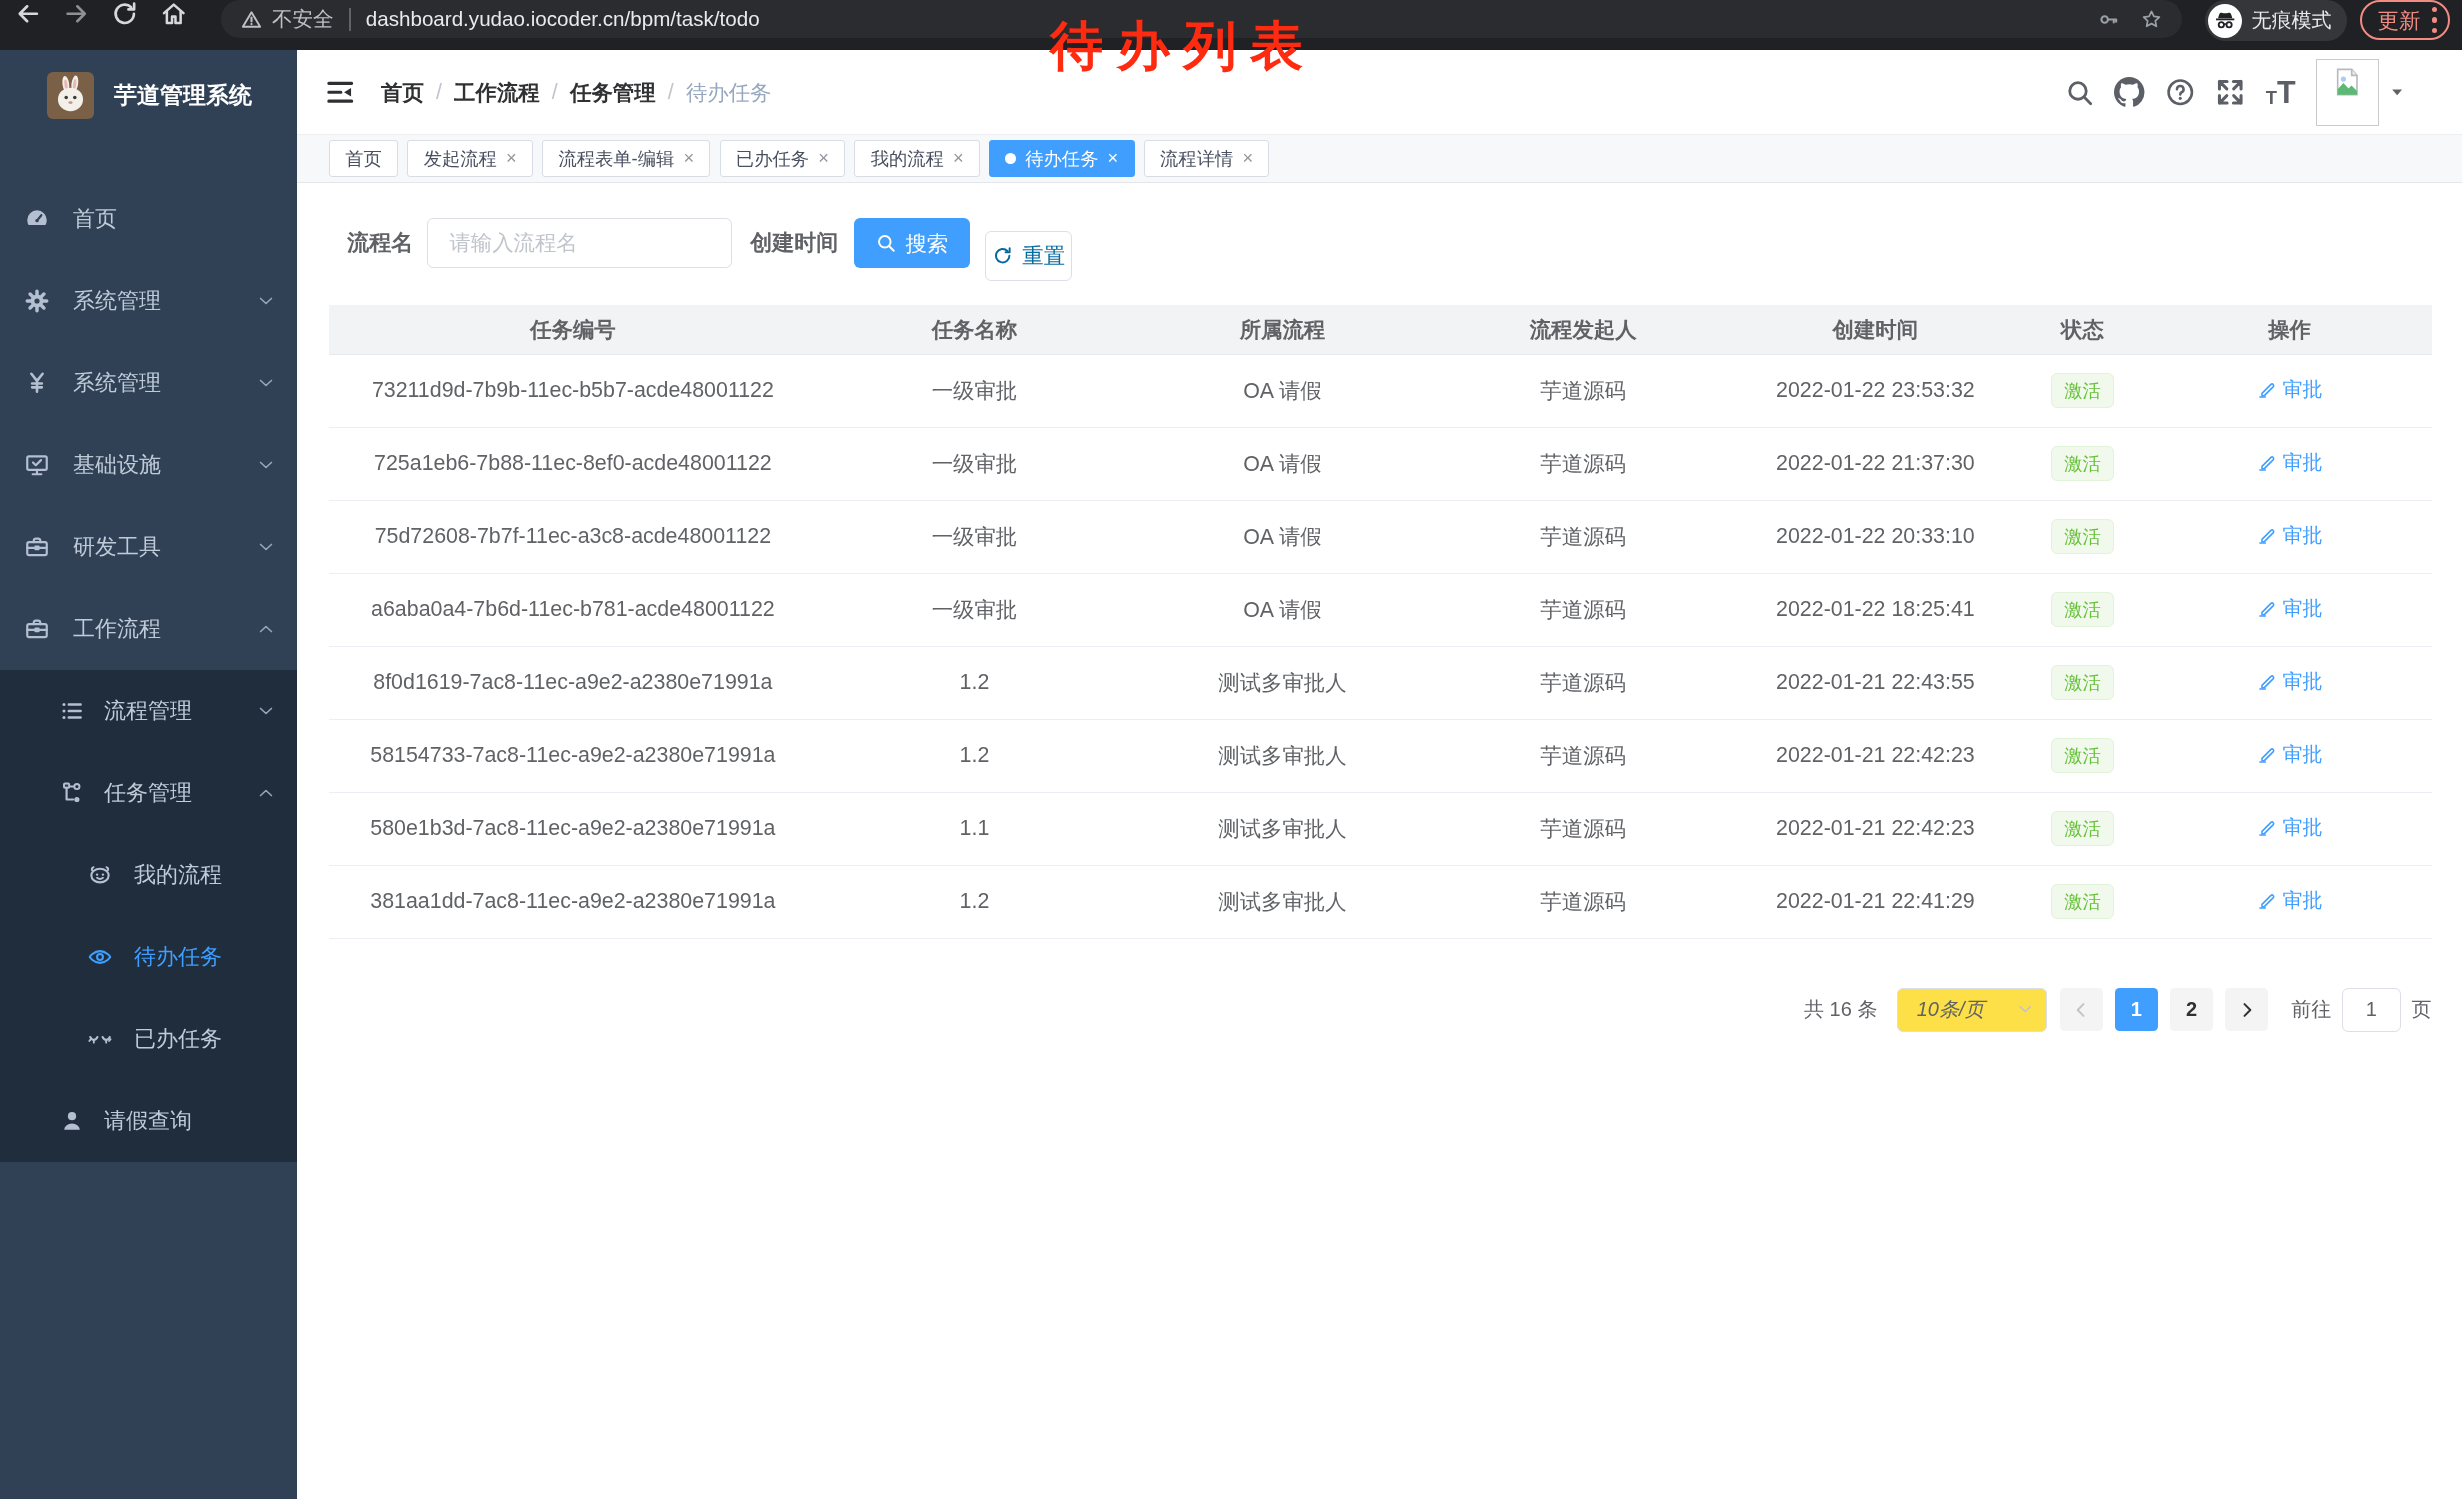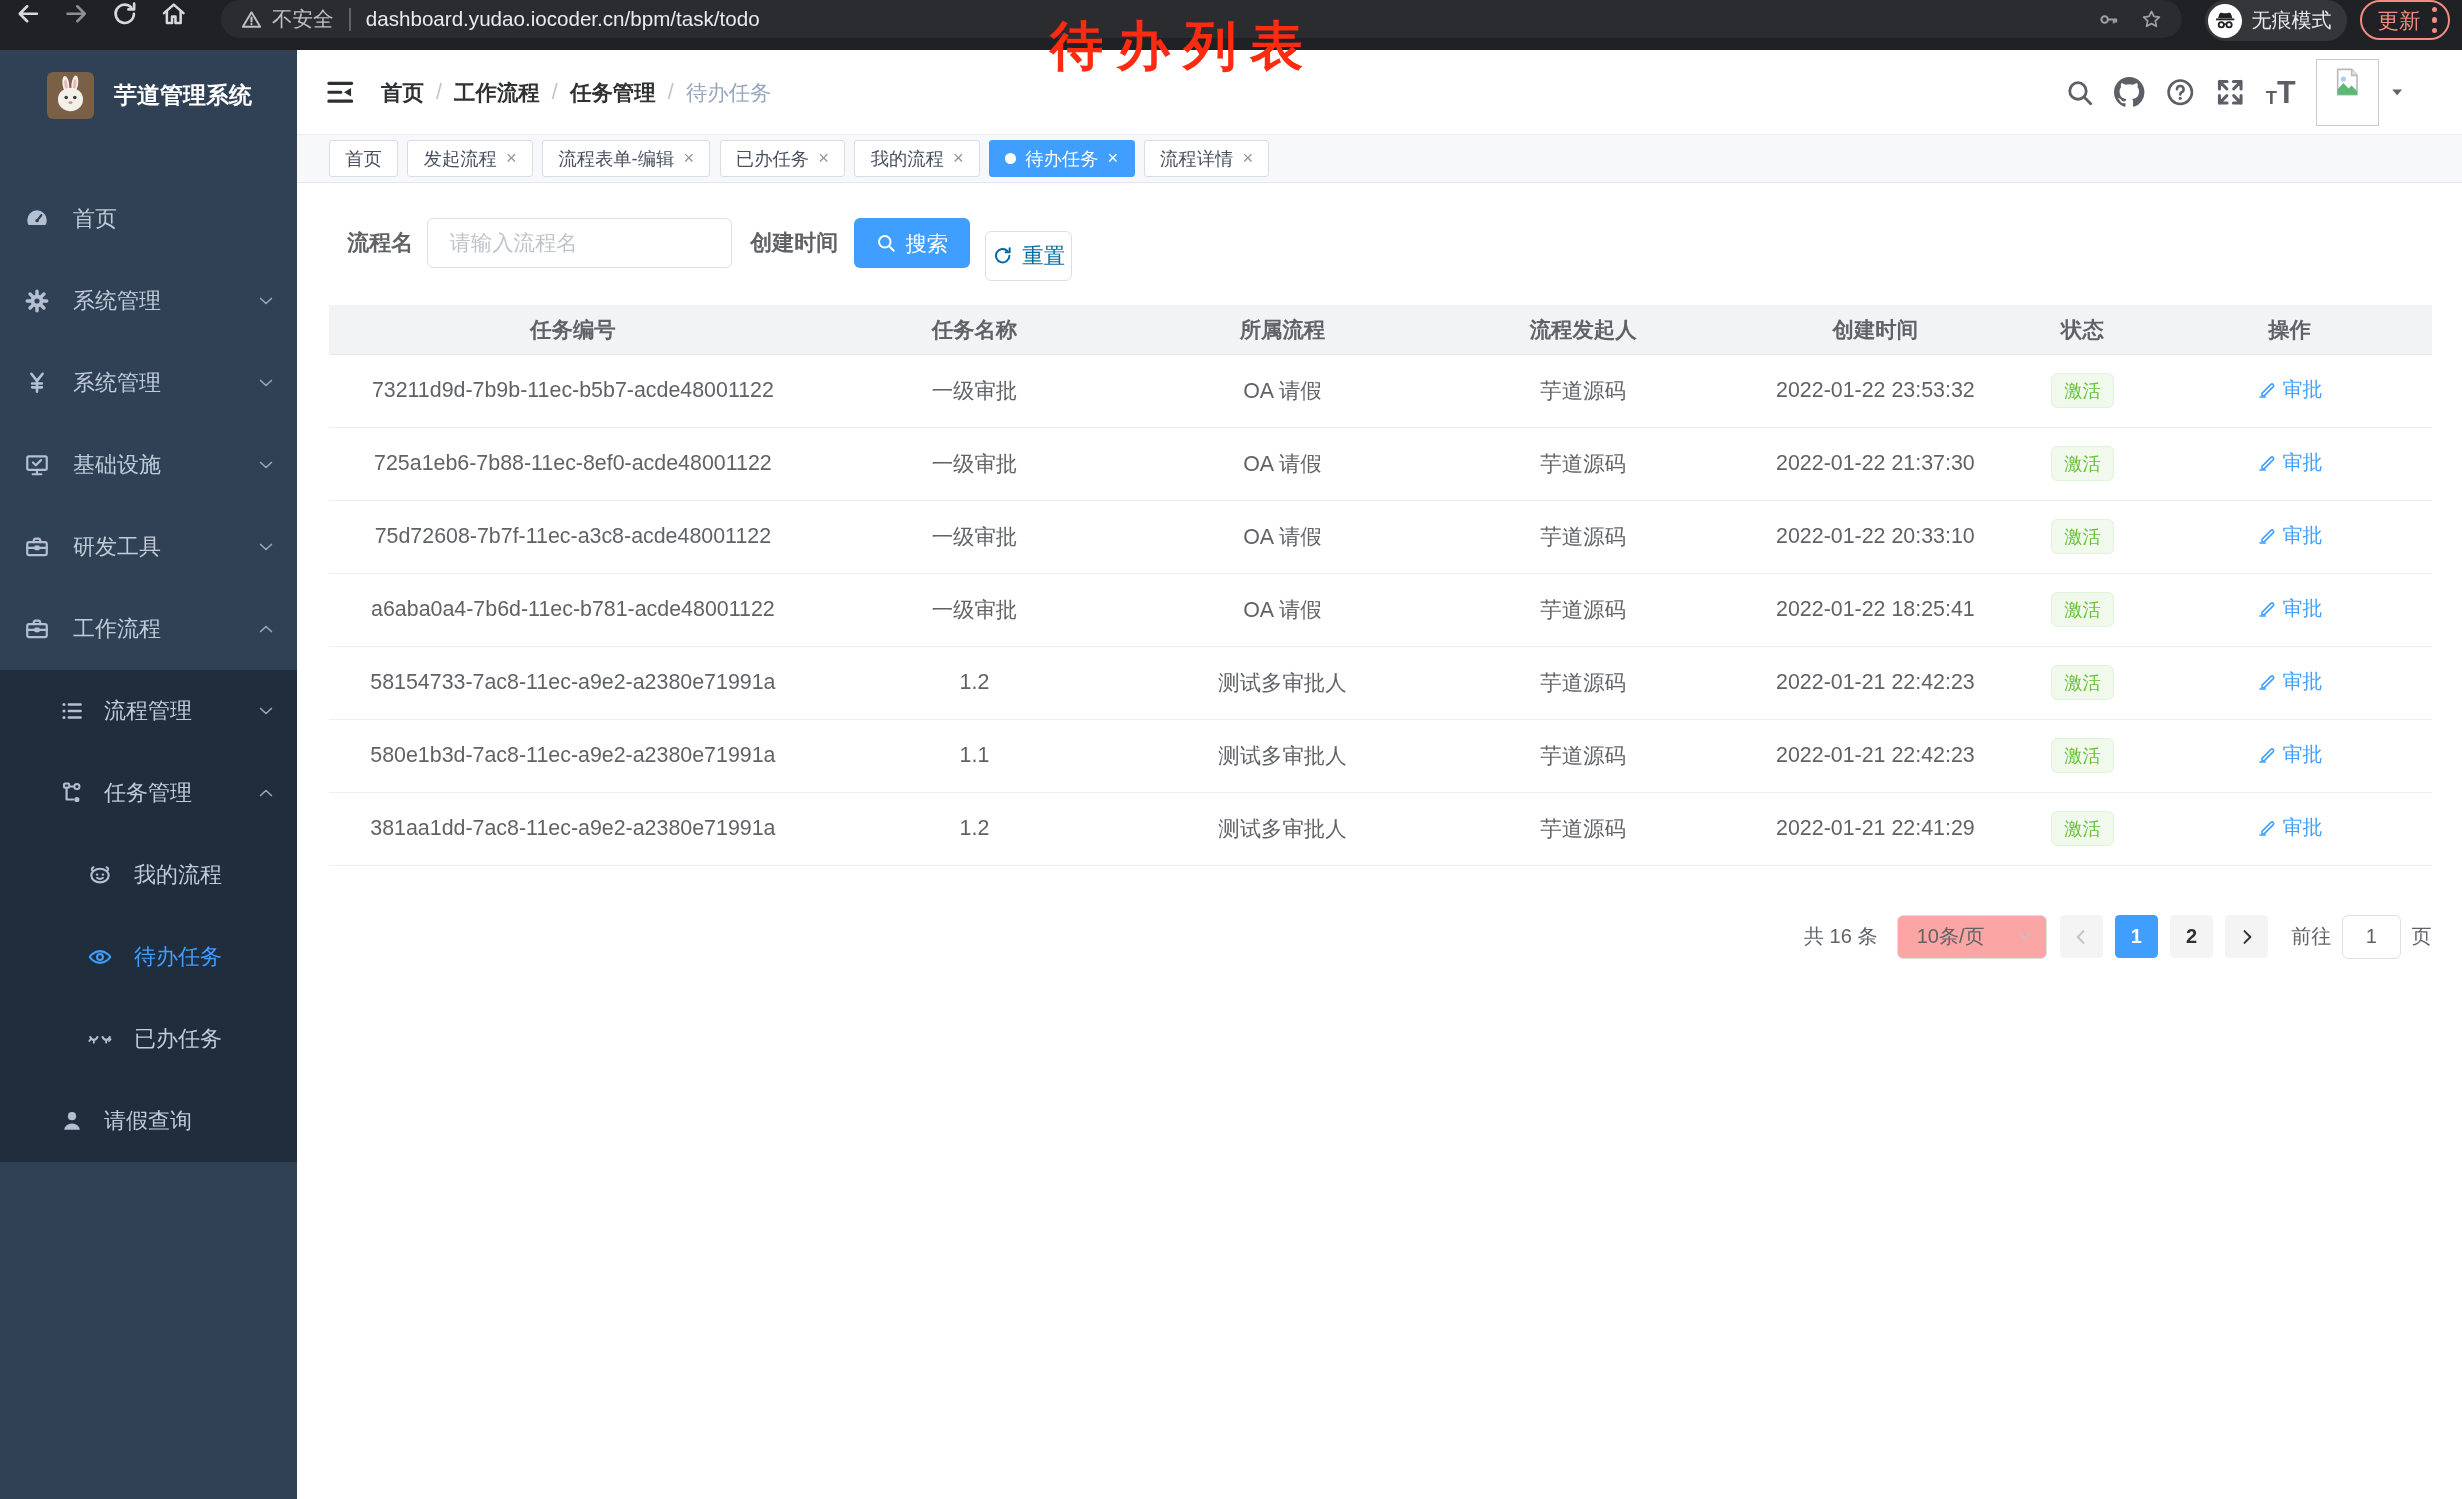--- a/index.html
+++ b/index.html
@@ -118,21 +118,21 @@
   .badge { display:inline-block; padding:4.6px 12.2px; background:#f0f9eb; border:1.5px solid #e1f3d8;
     border-radius:6.1px; color:#67c23a; font-size:18.3px; line-height:1.3; }
   .action-link { display:inline-flex; align-items:center; gap:6.1px; color:#409eff; font-size:20px; cursor:pointer; }
   .action-link .a-ic { width:20px; height:20px; }
   .action-link .a-ic svg { width:100%; height:100%; }
 
   
   .pagination { margin-top:49px; display:flex; align-items:center; justify-content:flex-end; font-size:20px; color:#606266; }
   .pg-total { margin-right:20px; }
   .pg-select { width:150px; height:44px; border:1.5px solid #dcdfe6; border-radius:6.1px; display:flex;
-    align-items:center; padding:0 12.2px 0 18.3px; cursor:pointer; background:#fca5a5; }
+    align-items:center; padding:0 12.2px 0 18.3px; cursor:pointer; background:#fde047;font-style:italic; }
   .pg-select .sel-val { flex:1; }
   .pg-select .sel-caret { width:18.3px; height:18.3px; color:#c0c4cc; }
   .pg-select .sel-caret svg { width:100%; height:100%; }
   .pg-btn { min-width:43px; height:43px; border-radius:4.6px; background:#f4f4f5; margin-left:12.2px;
     display:inline-flex; align-items:center; justify-content:center; font-weight:600; color:#303133; cursor:pointer; }
   .pg-btn .ch { width:20px; height:20px; }
   .pg-btn .ch svg { width:100%; height:100%; }
   .pg-btn.disabled { color:#c0c4cc; cursor:default; }
   .pg-btn.active { background:#409eff; color:#fff; }
   .pg-goto { margin-left:23px; } .pg-unit { margin-left:10.7px; }
@@ -520,20 +520,35 @@
             <td><span class="badge">激活</span></td>
             <td><span class="action-link">
                 <span class="a-ic"><svg viewBox="0 0 24 24">
                     <path d="M6 17.2L16.8 6.4a2 2 0 0 1 2.8 2.8L8.8 20H6z" fill="none" stroke="currentColor" stroke-linecap="round" stroke-linejoin="round" stroke-width="1.9"></path>
                     <path d="M3.5 21.5h6.5" fill="none" stroke="currentColor" stroke-linecap="round" stroke-linejoin="round" stroke-width="1.9"></path>
                   </svg></span>
                 <span>审批</span>
               </span></td>
           </tr>
           <tr>
+            <td>8f0d1619-7ac8-11ec-a9e2-a2380e71991a</td>
+            <td>1.2</td>
+            <td>测试多审批人</td>
+            <td>芋道源码</td>
+            <td>2022-01-21 22:43:55</td>
+            <td><span class="badge">激活</span></td>
+            <td><span class="action-link">
+                <span class="a-ic"><svg viewBox="0 0 24 24">
+                    <path d="M6 17.2L16.8 6.4a2 2 0 0 1 2.8 2.8L8.8 20H6z" fill="none" stroke="currentColor" stroke-linecap="round" stroke-linejoin="round" stroke-width="1.9"></path>
+                    <path d="M3.5 21.5h6.5" fill="none" stroke="currentColor" stroke-linecap="round" stroke-linejoin="round" stroke-width="1.9"></path>
+                  </svg></span>
+                <span>审批</span>
+              </span></td>
+          </tr>
+          <tr>
             <td>58154733-7ac8-11ec-a9e2-a2380e71991a</td>
             <td>1.2</td>
             <td>测试多审批人</td>
             <td>芋道源码</td>
             <td>2022-01-21 22:42:23</td>
             <td><span class="badge">激活</span></td>
             <td><span class="action-link">
                 <span class="a-ic"><svg viewBox="0 0 24 24">
                     <path d="M6 17.2L16.8 6.4a2 2 0 0 1 2.8 2.8L8.8 20H6z" fill="none" stroke="currentColor" stroke-linecap="round" stroke-linejoin="round" stroke-width="1.9"></path>
                     <path d="M3.5 21.5h6.5" fill="none" stroke="currentColor" stroke-linecap="round" stroke-linejoin="round" stroke-width="1.9"></path>

